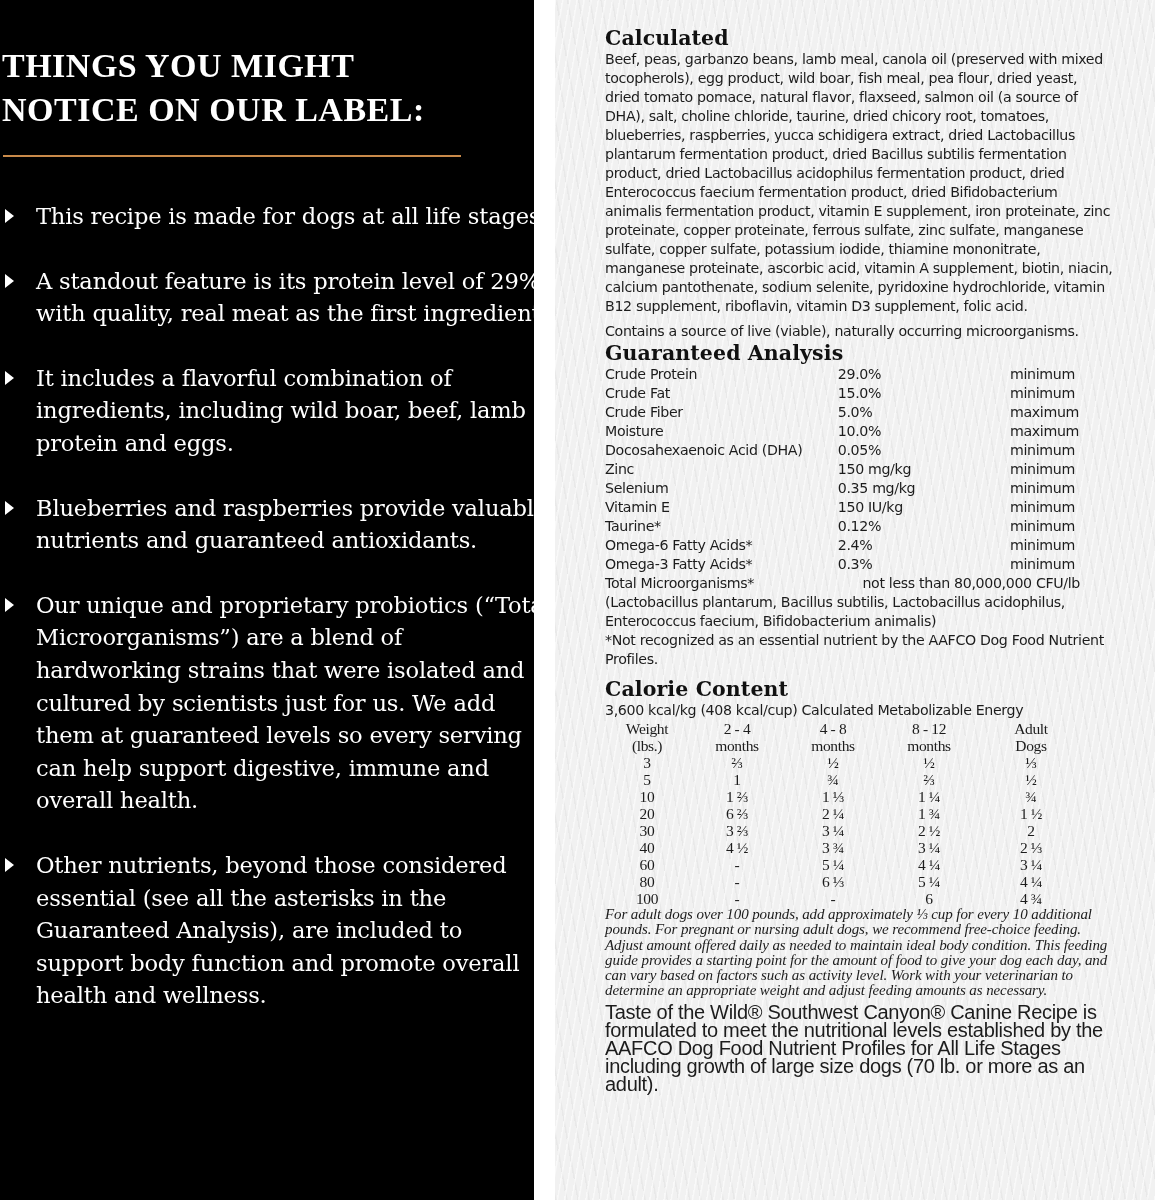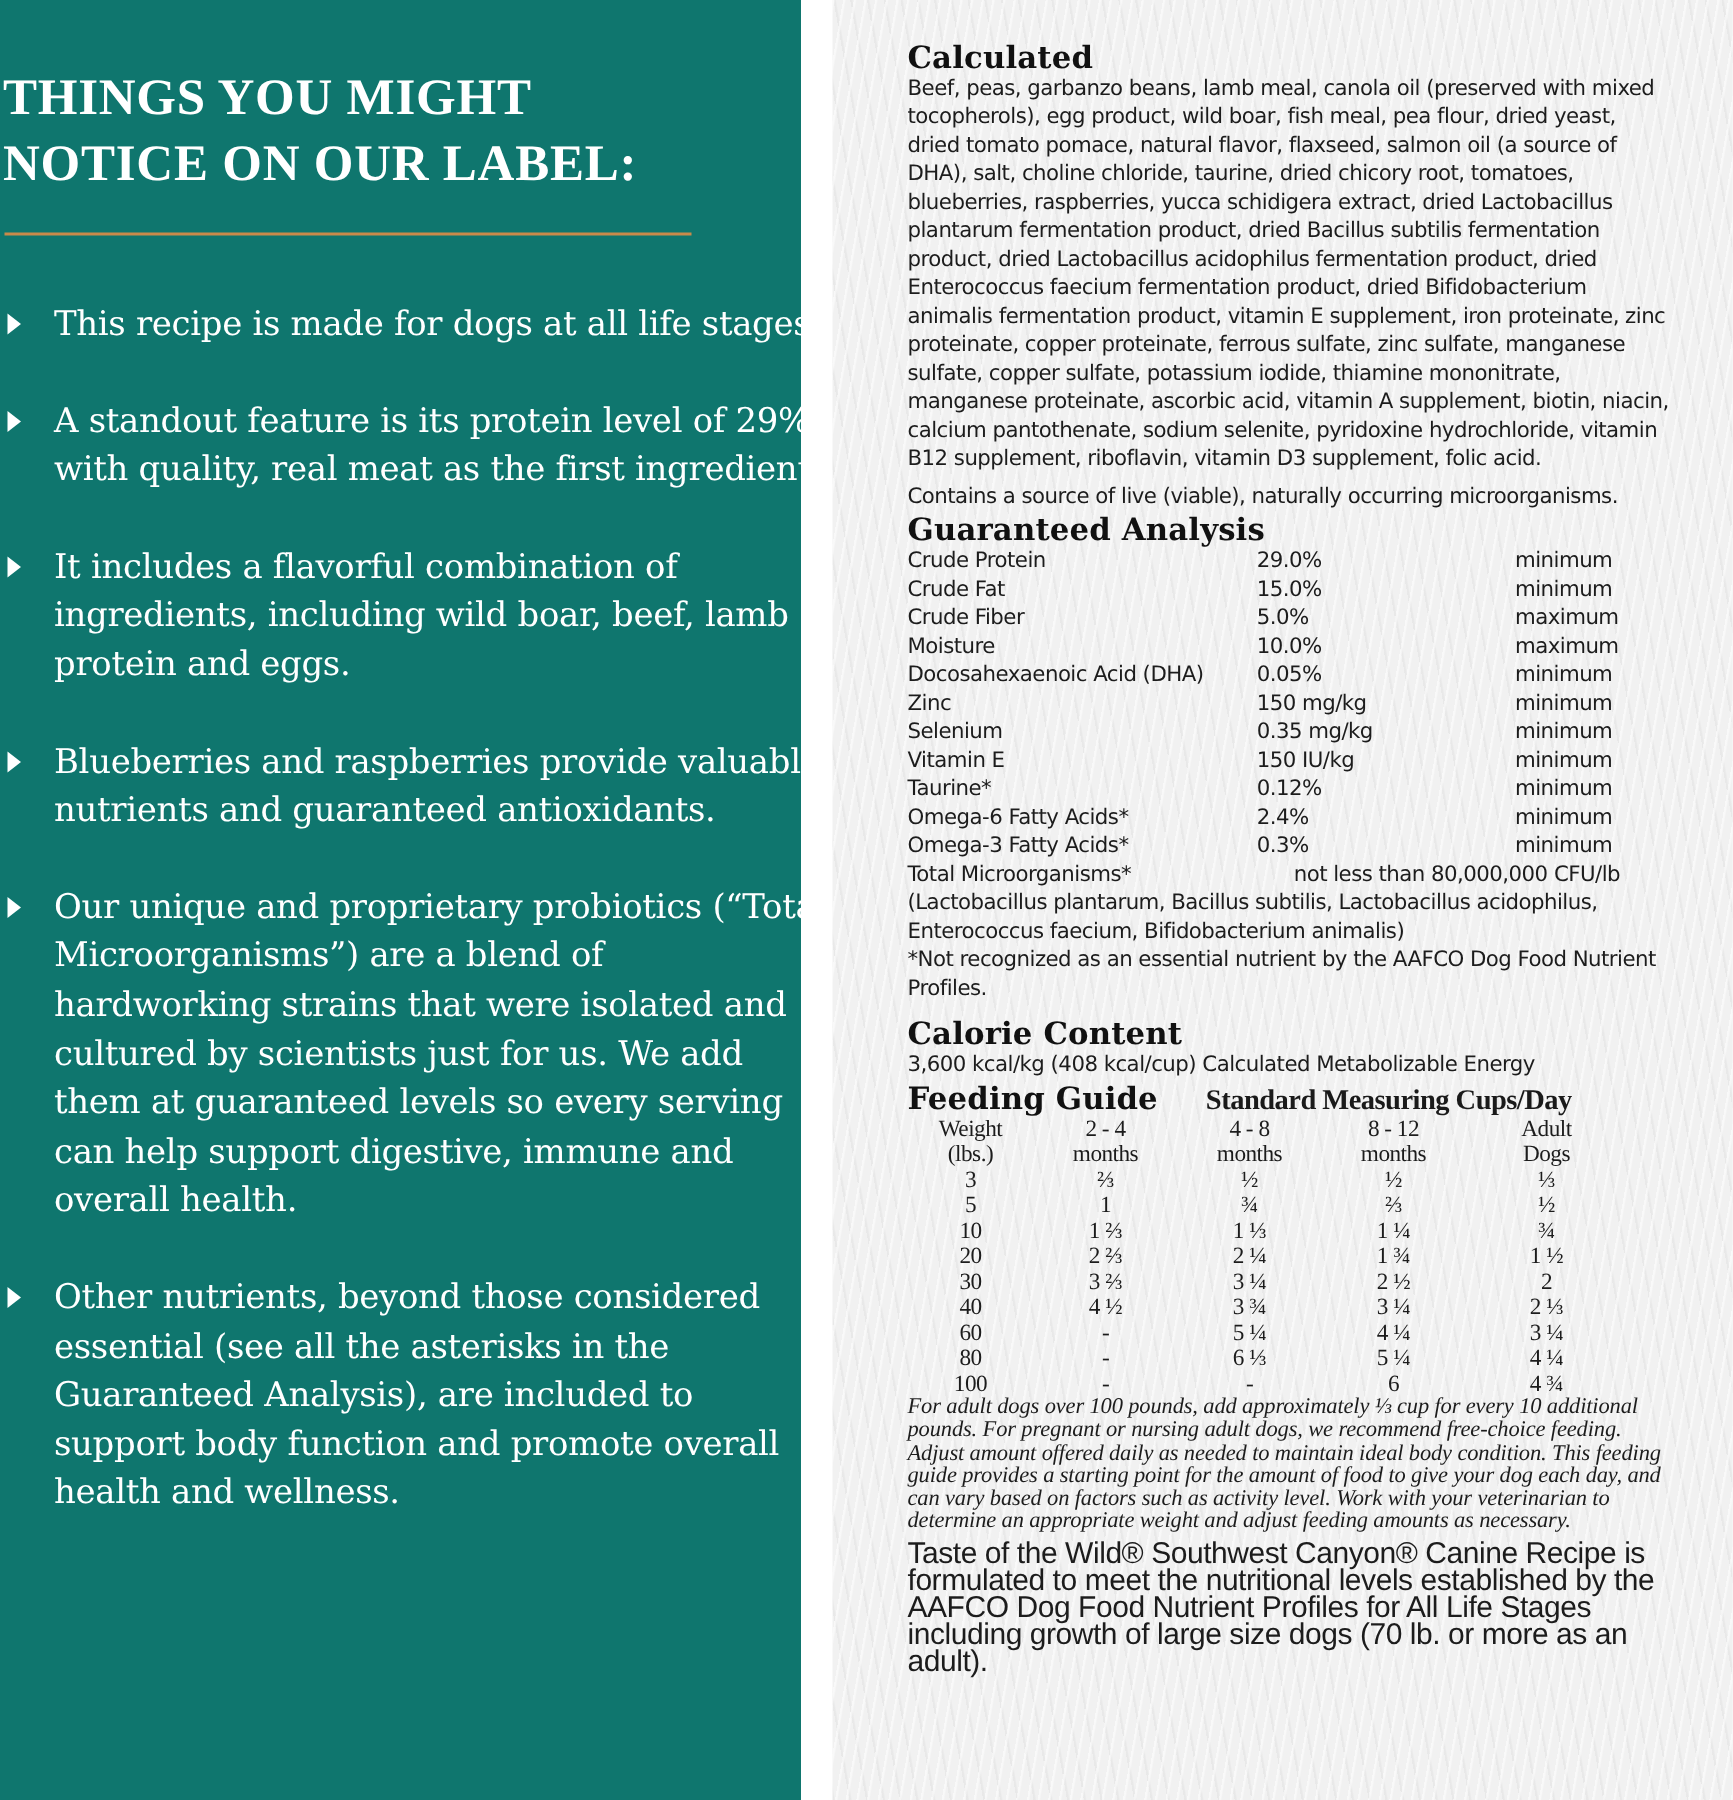--- a/index.html
+++ b/index.html
@@ -4,21 +4,21 @@
   <style>
     html, body { margin: 0; padding: 0; }
     body {
       width: 1155px; height: 1200px; overflow: hidden;
       position: relative;
       background: #ffffff;
     }
     .left-panel {
       position: absolute; left: 0; top: 0;
       width: 534px; height: 1200px;
-      background: #0f766e;
+      background: #000000;
       color: #ffffff;
       font-family: "DejaVu Serif", serif;
     }
     .left-title {
       position: absolute; left: 2px; top: 44px;
       width: 540px;
       font-family: "Liberation Serif", serif;
       font-weight: bold;
       font-size: 34px;
       line-height: 44px;
@@ -214,24 +214,20 @@
       <p class="para">(Lactobacillus plantarum, Bacillus subtilis, Lactobacillus acidophilus, Enterococcus faecium, Bifidobacterium animalis)</p>
       <p class="para">*Not recognized as an essential nutrient by the AAFCO Dog Food Nutrient Profiles.</p>
     </section>
 
     <section class="sec-gap">
       <h2 class="h">Calorie Content</h2>
       <p class="para">3,600 kcal/kg (408 kcal/cup) Calculated Metabolizable Energy</p>
     </section>
 
     <section>
-      <div class="fg-header">
-        <h2 class="h">Feeding Guide</h2>
-        <span class="fg-sub">Standard Measuring Cups/Day</span>
-      </div>
       <table class="fg-table">
         <colgroup>
             <col class="c0">
             <col class="c1">
             <col class="c2">
             <col class="c3">
             <col class="c4">
           </colgroup>
         <thead>
           <tr>
@@ -259,21 +255,21 @@
             </tr>
             <tr>
               <td>10</td>
               <td>1 ⅔</td>
               <td>1 ⅓</td>
               <td>1 ¼</td>
               <td>¾</td>
             </tr>
             <tr>
               <td>20</td>
-              <td>2 ⅔</td>
+              <td>6 ⅔</td>
               <td>2 ¼</td>
               <td>1 ¾</td>
               <td>1 ½</td>
             </tr>
             <tr>
               <td>30</td>
               <td>3 ⅔</td>
               <td>3 ¼</td>
               <td>2 ½</td>
               <td>2</td>

